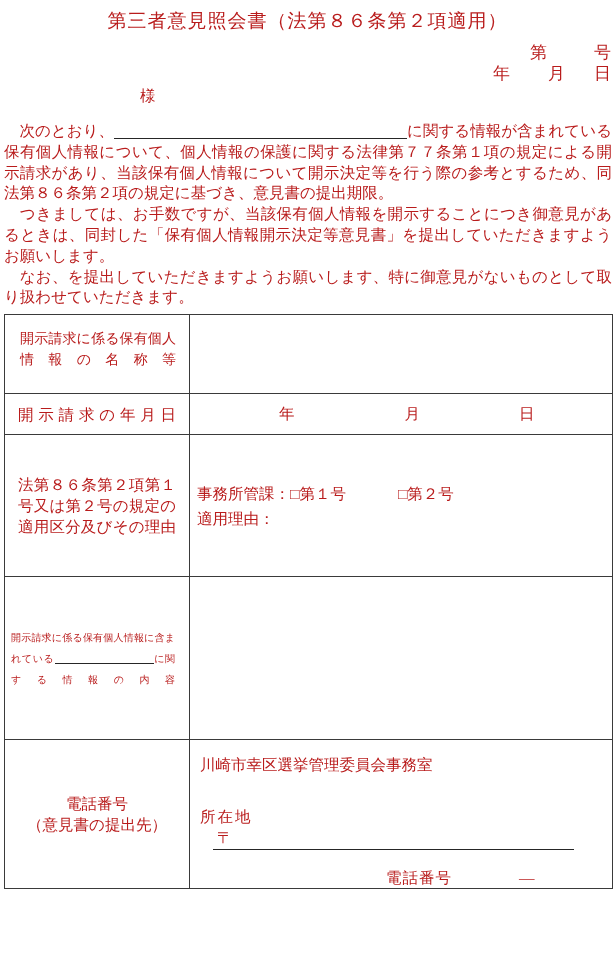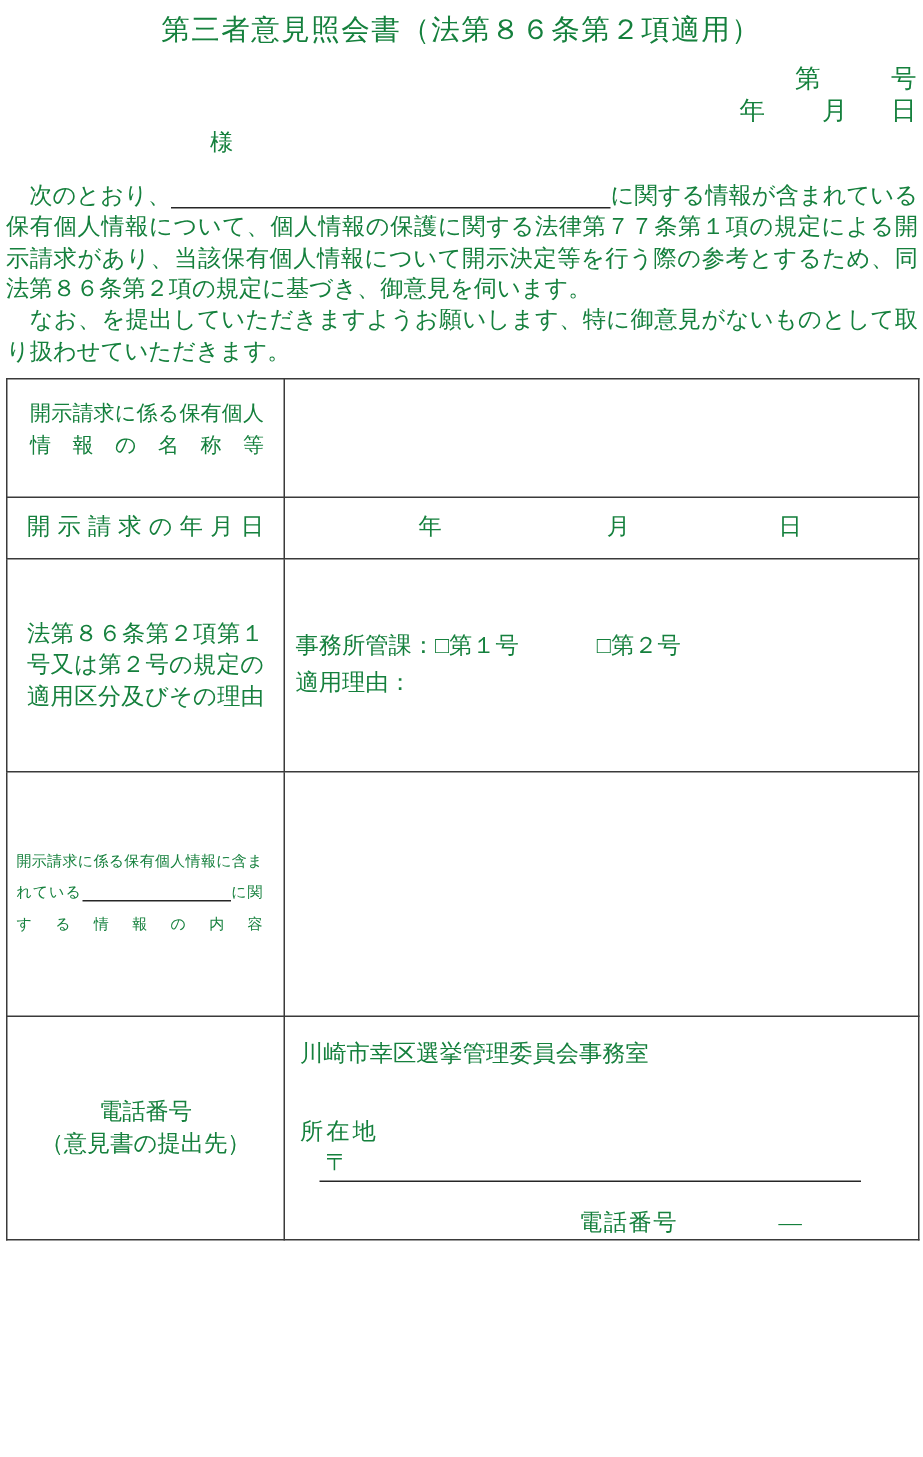--- a/index.html
+++ b/index.html
@@ -1,18 +1,18 @@
 <!DOCTYPE html>
 <html lang="ja"><head>
 <meta charset="utf-8">
 <style>
   html,body{margin:0;padding:0;background:#ffffff;}
   .page{
     width:615px;height:971px;position:relative;background:#fff;
-    color:#15803d;font-family:"Liberation Serif","DejaVu Serif",serif;
+    color:#b91c1c;font-family:"Liberation Serif","DejaVu Serif",serif;
     overflow:hidden;
   }
   .title{
     padding-top:7px;text-align:center;font-size:19px;letter-spacing:1px;
     line-height:27px;white-space:nowrap;
   }
   .hdr-right{margin-top:8px;padding-right:4px;text-align:right;font-size:17px;line-height:21px;}
   .gap-go{margin-left:47px;}
   .gap-month{margin-left:38px;}
   .gap-day{margin-left:29px;}
@@ -69,21 +69,22 @@
 
   <div class="hdr-right">
     <div><span>第</span><span class="gap-go">号</span></div>
     <div><span>年</span><span class="gap-month">月</span><span class="gap-day">日</span></div>
   </div>
 
   <div class="addressee"><span>様</span></div>
 
 
   <div class="body-text">
-    <p><span>　次のとおり、</span><span class="p1-blank"></span><span>に関する情報が含まれている保有個人情報について、個人情報の保護に関する法律第７７条第１項の規定による開示請求があり、当該保有個人情報について開示決定等を行う際の参考とするため、同法第８６条第２項の規定に基づき、御意見を伺います。</span></p>
+    <p><span>　次のとおり、</span><span class="p1-blank"></span><span>に関する情報が含まれている保有個人情報について、個人情報の保護に関する法律第７７条第１項の規定による開示請求があり、当該保有個人情報について開示決定等を行う際の参考とするため、同法第８６条第２項の規定に基づき、意見書の提出期限。</span></p>
+    <p>　つきましては、お手数ですが、当該保有個人情報を開示することにつき御意見があるときは、同封した「保有個人情報開示決定等意見書」を提出していただきますようお願いします。</p>
     <p>　なお、を提出していただきますようお願いします、特に御意見がないものとして取り扱わせていただきます。</p>
   </div>
 
   <table class="doc-table">
     <tbody>
         <tr class="tr1">
       <td class="lbl lbl-r1 just">開示請求に係る保有個人情報の名称等</td>
       <td></td>
     </tr>
     <tr class="tr2">

